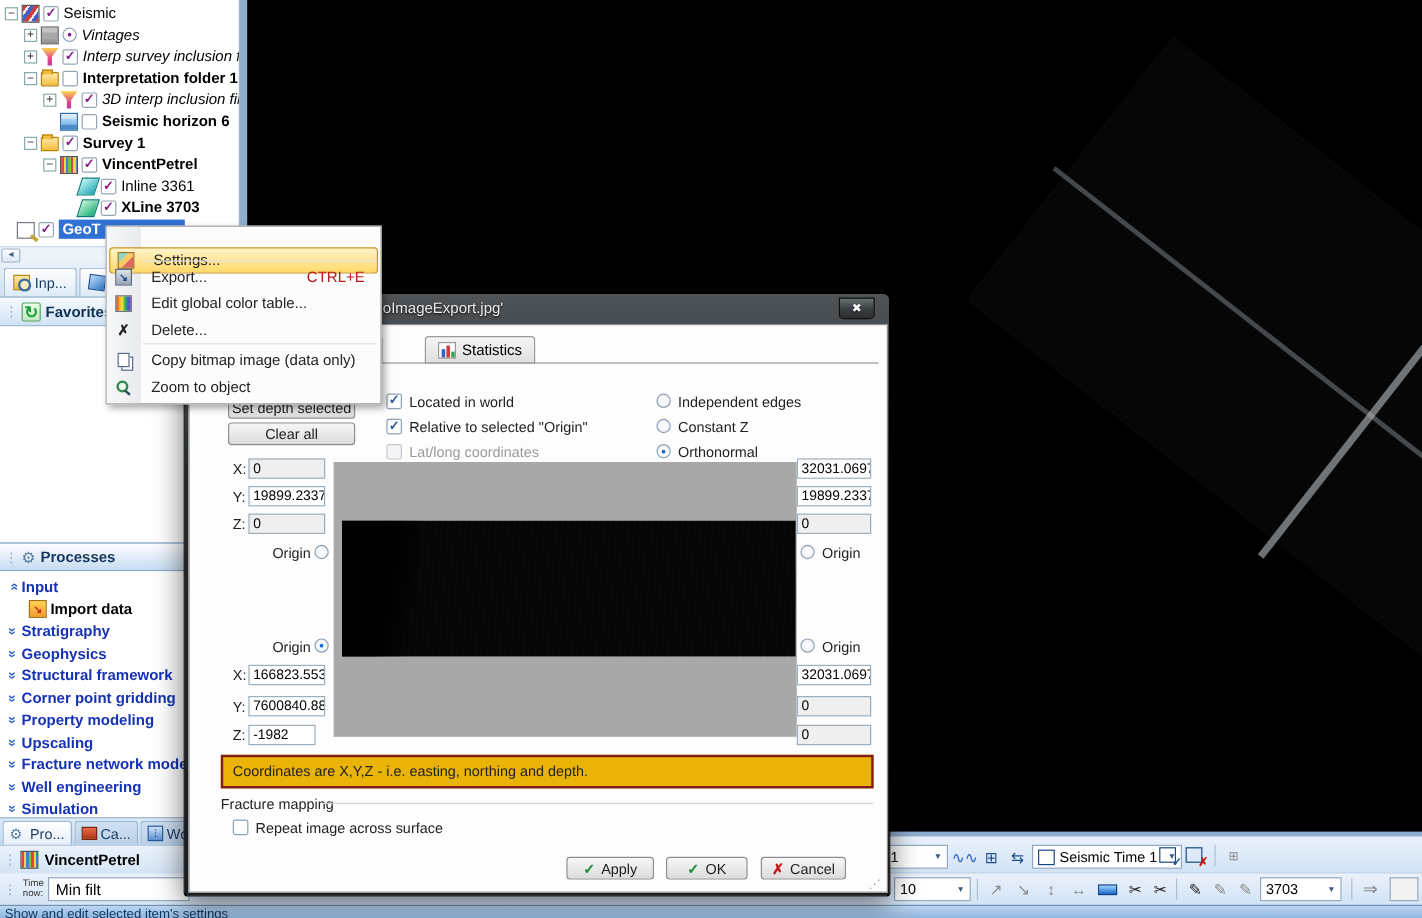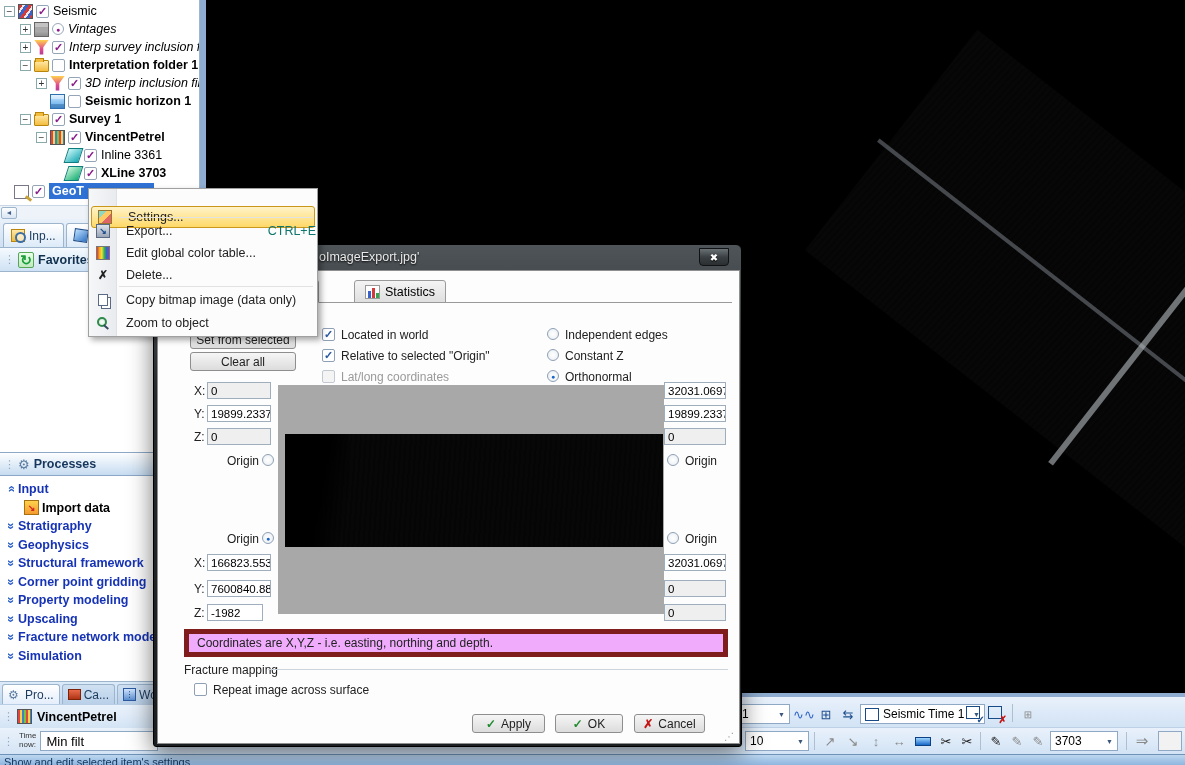--- a/index.html
+++ b/index.html
@@ -120,32 +120,32 @@
 .dcbx{position:absolute;width:13px;height:13px;border:1px solid #8fa0b5;border-radius:2px;background:#fff;display:flex;align-items:center;justify-content:center;font-size:11px;font-weight:bold;color:#2c5aa0;line-height:1}
 .dcbx.dis{border-color:#c2c9d2;background:#f4f4f4}
 .dradio{position:absolute;width:12px;height:12px;border:1px solid #8fa0b5;border-radius:50%;background:radial-gradient(#fff,#e8edf2);display:flex;align-items:center;justify-content:center;font-size:7px;color:#1a66cc;line-height:1}
 .dlbl{position:absolute;font-size:12px;color:#222;white-space:nowrap}
 .dlbl.dis{color:#9a9a9a}
 .dfield{position:absolute;height:17px;border:1px solid #9fae bd;border:1px solid #9faebd;background:#fff;display:flex;align-items:center;padding-left:3px;font-size:11.5px;overflow:hidden;white-space:nowrap}
 .dfield.dis{background:#efefef}
 .preview{position:absolute;left:120px;top:114px;width:386px;height:229px;background:#a8a8a8}
 .pimg{position:absolute;left:7px;top:49px;width:378px;height:113px}
 .pimg .dark-left{position:absolute;left:0;top:0;width:64px;height:100%;background:linear-gradient(100deg,#000 55%,transparent 90%)}
-.coordsbox{position:absolute;left:26px;top:358px;width:544px;height:28px;background:#f0abfc;border:5px solid #7f1d1d;display:flex;align-items:center;padding-left:8px;font-size:12px;color:#222}
+.coordsbox{position:absolute;left:26px;top:358px;width:544px;height:28px;background:#eab308;border:2px solid #7f1d1d;display:flex;align-items:center;padding-left:8px;font-size:12px;color:#222}
 .grpline{position:absolute;height:1px;background:#cdd5dc}
 .gripdots{position:absolute;color:#9a9a9a;font-size:10px}
 
 .striate{background-image:repeating-linear-gradient(94deg,rgba(0,0,0,.28) 0 2px,rgba(255,255,255,0) 2px 5px)}
 
 .ctxmenu{left:88px;top:188px;width:230px;height:149px;background:#fcfcfc;border:1px solid #a0a0a0;box-shadow:3px 3px 6px rgba(0,0,0,.35);z-index:60}
 .mgutter{position:absolute;left:0;top:0;width:28px;height:100%;background:linear-gradient(90deg,#f6f7f9,#e9ebef);border-right:1px solid #dfe1e5}
 .mrow{position:absolute;left:1px;width:226px;height:22px;display:flex;align-items:center;font-size:12.5px;color:#222}
 .mrow .mic{width:26px;flex:0 0 26px;display:flex;align-items:center;justify-content:center}
 .mrow .mlab{padding-left:10px;flex:1}
-.mrow .msh{color:#0f766e}
+.mrow .msh{padding-right:12px;color:#b91c1c}
 .mrow.hl{background:linear-gradient(#fff3c8,#ffd968);border:1px solid #c9971c;border-radius:3px;width:224px;left:2px}
 .msep{position:absolute;left:30px;width:194px;height:1px;background:#e2e2e2}
 .mi14{width:14px;height:14px;position:relative;display:inline-block}
 .ic-msettings{background:linear-gradient(135deg,#8fd8c0 0 32%,#ffc966 32% 62%,#e06666 62%);border:1px solid #9a7430}
 .ic-mexport{background:linear-gradient(#dfe3ea,#9aa4b5);border:1px solid #5a6a85;display:flex;align-items:center;justify-content:center;font-size:9px;color:#1c4d8c;font-weight:bold}
 .ic-mcolors{background:linear-gradient(90deg,#e03030,#f6a623,#f2e33a,#39b54a,#2f66c4,#8a3fc4);border:1px solid #777}
 .ic-mzoom{width:10px;height:10px;border:2px solid #2f8a4c;border-radius:50%;background:radial-gradient(#fff,#cde9d4)}
 .ic-mzoom::after{content:"";position:absolute;right:-4px;bottom:-3px;width:6px;height:2px;background:#34495e;transform:rotate(40deg)}
 .ic-mcopy{width:10px;height:12px;background:#fff;border:1px solid #5a6a85;box-shadow:3px 3px 0 -1px #fff,3px 3px 0 0 #5a6a85}
 </style>
@@ -188,21 +188,21 @@
   <div class="trow" style="padding-left:36px">
     <span class="expbox">+</span>
     <span class="i16 ic-funnel"></span>
     <span class="cbx">✓</span>
     <span class="tlabel it">3D interp inclusion filt</span>
   </div>
   <div class="trow" style="padding-left:36px">
     <span class="expbox none"></span>
     <span class="i16 ic-horizon"></span>
     <span class="cbx"></span>
-    <span class="tlabel bd">Seismic horizon 1</span>
+    <span class="tlabel bd">Seismic horizon 6</span>
   </div>
   <div class="trow" style="padding-left:20px">
     <span class="expbox">−</span>
     <span class="i16 ic-folder"></span>
     <span class="cbx">✓</span>
     <span class="tlabel bd">Survey 1</span>
   </div>
   <div class="trow" style="padding-left:36px">
     <span class="expbox">−</span>
     <span class="i16 ic-cube"></span>
@@ -286,20 +286,24 @@
     <span class="chev down">»</span>
     <span class="plabel">Property modeling</span>
   </div>
   <div class="prow">
     <span class="chev down">»</span>
     <span class="plabel">Upscaling</span>
   </div>
   <div class="prow">
     <span class="chev down">»</span>
     <span class="plabel">Fracture network model</span>
+  </div>
+  <div class="prow">
+    <span class="chev down">»</span>
+    <span class="plabel">Well engineering</span>
   </div>
   <div class="prow">
     <span class="chev down">»</span>
     <span class="plabel">Simulation</span>
   </div>
 </div>
 
 <div class="abs btabs">
   <div class="btab active">
     <span class="i16 wrench" style="width:13px;height:13px;flex:0 0 13px;font-size:12px">⚙</span>
@@ -398,21 +402,21 @@
     <div class="tab on" style="left:94px;top:9px">
       <span>Settings</span>
     </div>
     <div class="tab" style="left:196px;top:9px">
       <span class="ic-stats"></span>
       <span>Statistics</span>
     </div>
     <div class="tabline"></div>
 
     <div class="dbtn" style="left:32px;top:59px;width:106px">
-      <span>Set from selected</span>
+      <span>Set depth selected</span>
     </div>
     <div class="dbtn" style="left:32px;top:81px;width:106px">
       <span>Clear all</span>
     </div>
 
     <span class="dcbx" style="left:164px;top:57px">✓</span>
     <span class="dlbl" style="left:183px;top:57px">Located in world</span>
     <span class="dcbx" style="left:164px;top:78px">✓</span>
     <span class="dlbl" style="left:183px;top:78px">Relative to selected "Origin"</span>
     <span class="dcbx dis" style="left:164px;top:99px"></span>

